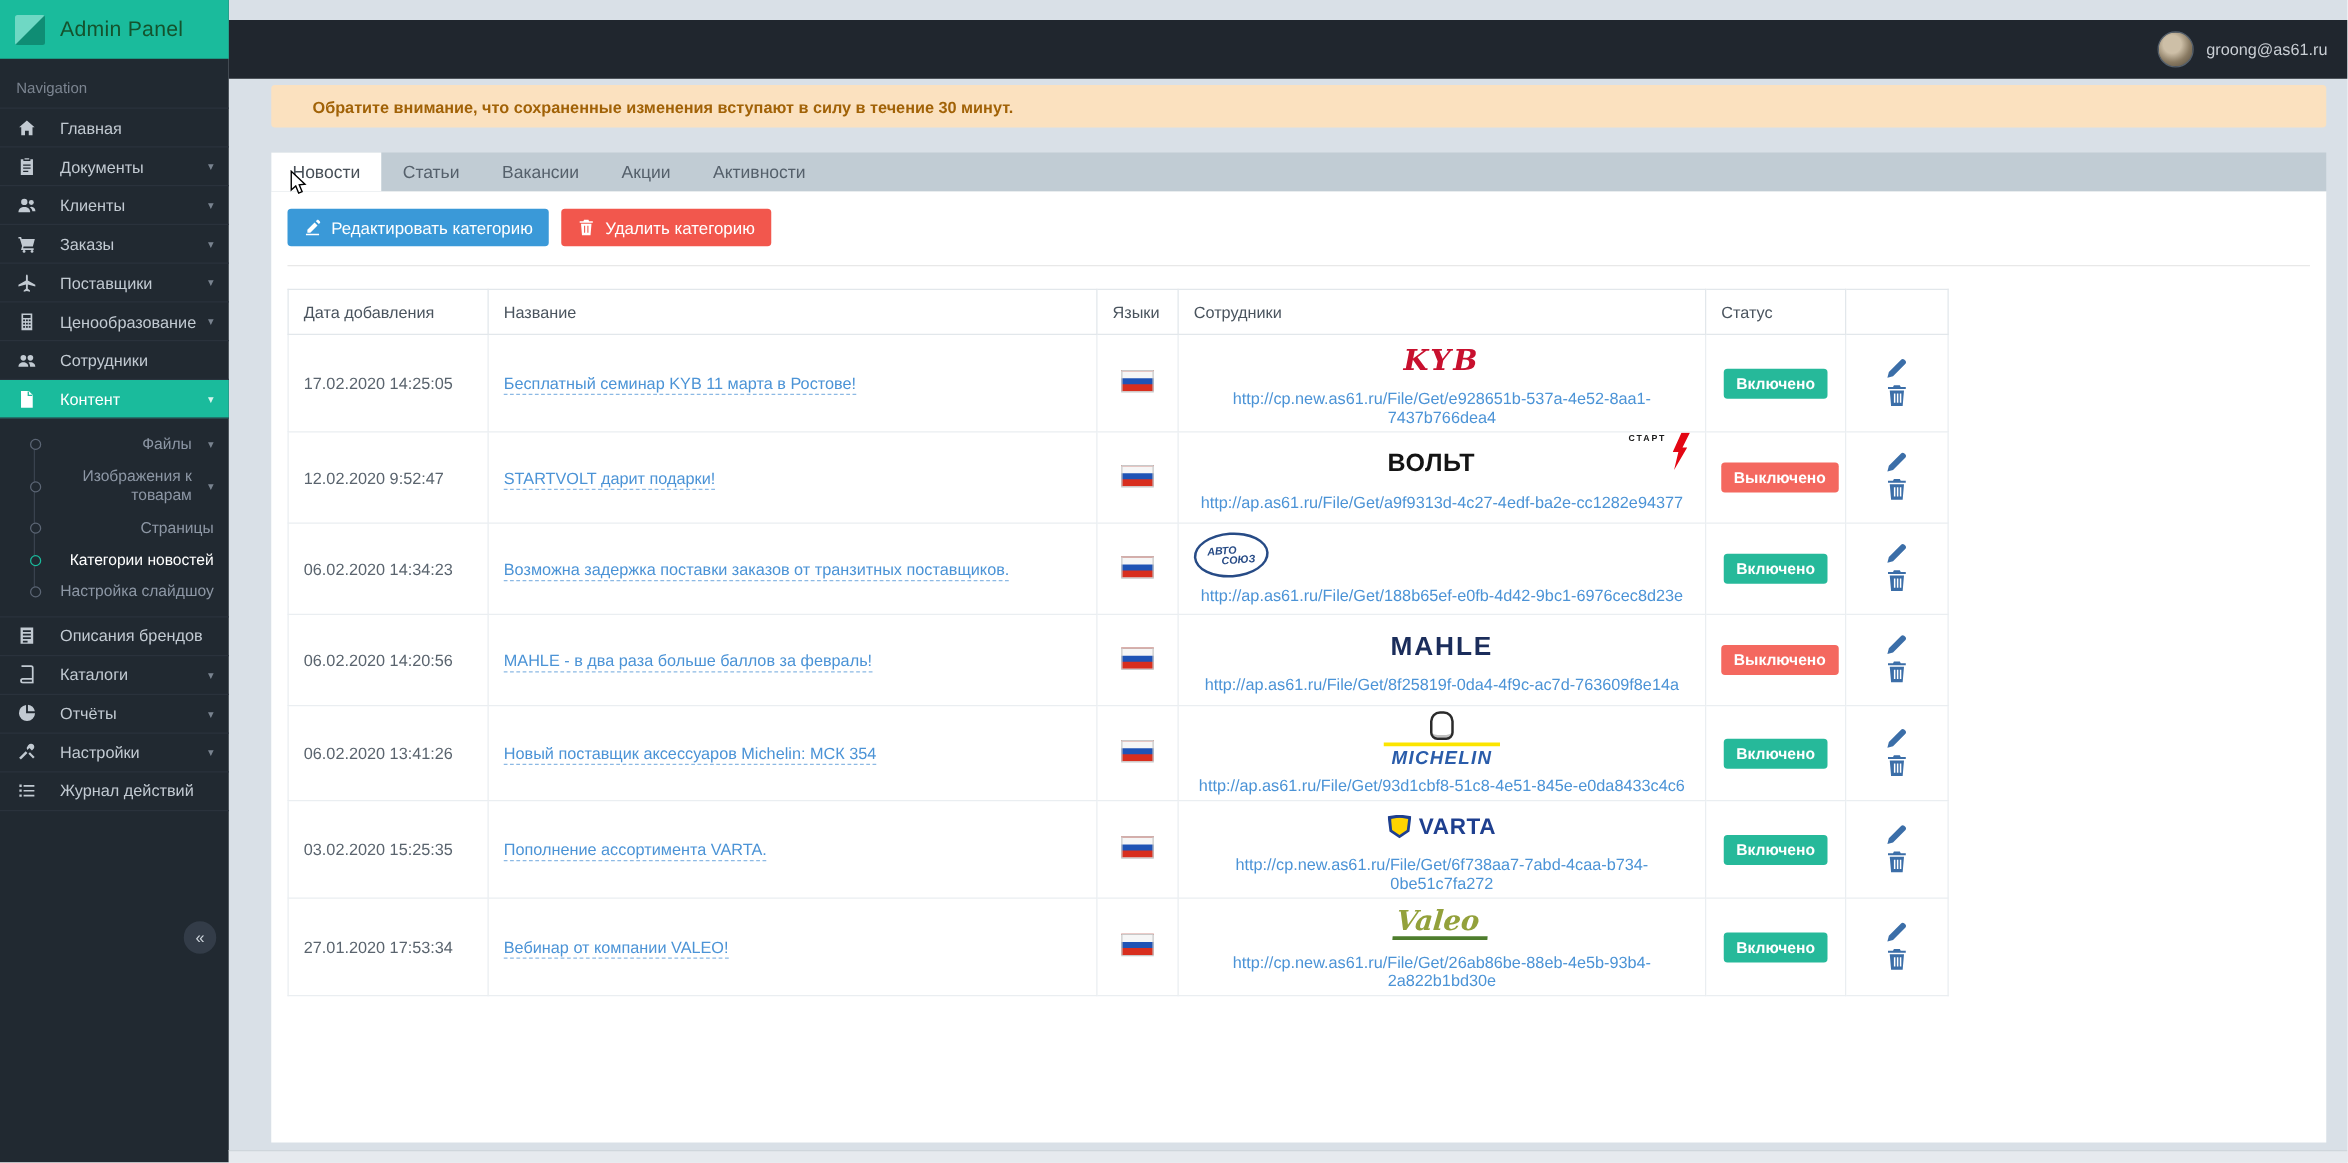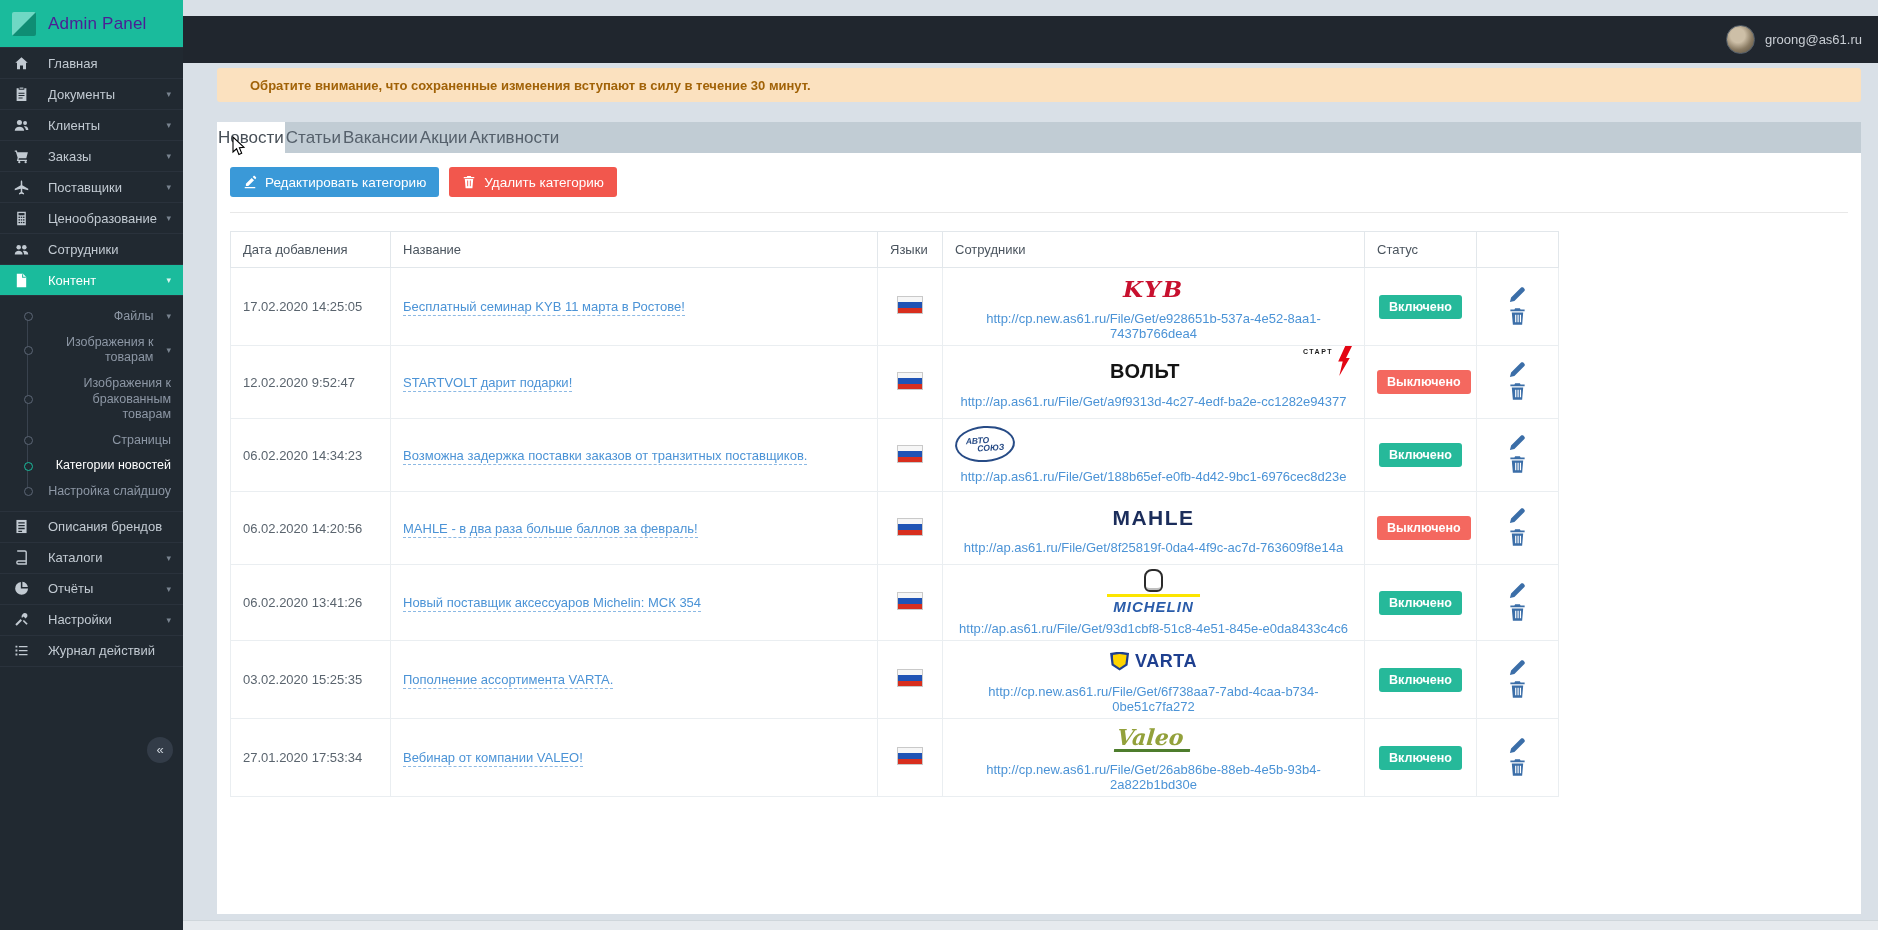--- a/index.html
+++ b/index.html
@@ -3,21 +3,21 @@
 <meta charset="utf-8">
 <style>
   html,body{margin:0;padding:0;}
   body{width:1878px;height:930px;overflow:hidden;font-family:"Liberation Sans",sans-serif;background:#d9e0e7;position:relative;}
   :root{--accent:#1abb9c;--on:#26b99a;--off:#f4685f;--btnblue:#3a99d8;--btnred:#f2574d;--link:#4b93d6;}
 
   
   .sidebar{position:absolute;left:0;top:0;width:183px;height:930px;background:#212931;z-index:5;}
   .brand{height:47px;background:var(--accent);display:flex;align-items:center;padding:0 12px;gap:12px;}
   .brand-logo{width:24px;height:24px;border-radius:2px;background:linear-gradient(to bottom right,#6fd8c4 49.5%,#0f8d74 50.5%);flex:none;}
-  .brand-title{color:#4c1d95;font-size:17px;letter-spacing:.2px;}
+  .brand-title{color:#14532d;font-size:17px;letter-spacing:.2px;}
   .profile{padding:13px 10px 6px 10px;border-bottom:1px solid #2a323c;}
   .profile-row{display:flex;align-items:flex-start;gap:12px;padding-left:6px;}
   .avatar{width:38px;height:38px;border-radius:50%;background:radial-gradient(circle at 40% 35%,#cdbfa7 0 30%,#8a7b63 60%,#4e4538 100%);border:1px solid #55606c;flex:none;}
   .profile-name{color:#f2f5f7;font-size:13.5px;line-height:1.35;padding-top:3px;}
   .profile-role{color:#8d97a3;font-size:12px;margin-top:6px;padding-left:2px;}
   .nav-label{color:#7b8490;font-size:12px;padding:16px 0 9px 13px;}
   .nav-item{display:flex;align-items:center;height:30px;padding:0 12px 0 14px;color:#c2cad2;font-size:13px;border-bottom:1px solid #2a323c;cursor:pointer;}
   .nav-item:first-of-type{border-top:1px solid #2a323c;}
   .nav-icon{width:19px;margin-right:15px;display:flex;align-items:center;}
   .nav-icon svg{width:15px;height:15px;fill:currentColor;}
@@ -42,21 +42,21 @@
 
   
   .main{position:absolute;left:183px;top:47px;right:0;bottom:0;background:#d9e0e7;}
   .alert{margin:21px 17px 0 34px;height:34px;background:#fbe1bf;border-radius:3px;display:flex;align-items:center;padding:0 15px;box-sizing:border-box;}
   .alert-icon{width:5px;margin-right:13px;flex:none;}
   .alert-icon .bar{width:5px;height:11px;background:#e89c3c;border-radius:1px;}
   .alert-icon .dot{width:5px;height:4px;background:#e89c3c;border-radius:1px;margin-top:2px;}
   .alert-text{color:#a16207;font-size:13px;font-weight:600;}
 
   .tabs-bar{margin:20px 17px 0 34px;background:#c1ccd4;height:31px;display:flex;position:relative;}
-  .tab{padding:0 1px;line-height:31px;color:#55606b;font-size:17px;cursor:pointer;white-space:nowrap;}
+  .tab{padding:0 17px;line-height:31px;color:#55606b;font-size:14px;cursor:pointer;white-space:nowrap;}
   .tab.active{background:#fff;color:#474f57;}
   .cursor{position:absolute;left:13px;top:14px;z-index:9;pointer-events:none;}
 
   .panel{margin:0 17px 0 34px;background:#fff;height:761px;padding:14px 13px;box-sizing:border-box;overflow:hidden;}
   .btn-row{display:flex;gap:10px;padding-bottom:15px;border-bottom:1px solid #e8e8e8;}
   .btn{height:30px;padding:0 13px;border-radius:3px;color:#fff;font-size:13.5px;display:inline-flex;align-items:center;gap:8px;border:none;cursor:pointer;font-family:inherit;}
   .btn svg{width:14px;height:14px;fill:#fff;}
   .btn-primary{background:var(--btnblue);}
   .btn-danger{background:var(--btnred);}
 
@@ -98,20 +98,21 @@
   .hscroll{position:absolute;left:0;right:0;bottom:0;height:9px;background:#e6eaee;border-top:1px solid #cfd6db;z-index:8;}
 </style>
 </head>
 <body>
 
 <aside class="sidebar">
   <div class="brand">
     <span class="brand-logo"></span>
     <span class="brand-title">Admin Panel</span>
   </div>
+  <div class="nav-label">Navigation</div>
   <nav>
   <div class="nav-item">
     <span class="nav-icon">
           <svg viewBox="0 0 16 16">
             <path d="M8 1.4 14.6 7.2h-1.8V14H9.6v-3.8H6.4V14H3.2V7.2H1.4Z"></path>
           </svg>
         </span>
     <span class="nav-label-text">Главная</span>
 
   </div>
@@ -214,25 +215,20 @@
     <span class="sub-label">Файлы</span>
     <span class="chev">▾</span>
   </div>
 
   <div class="sub-item">
     <span class="sub-bullet"></span>
     <span class="sub-label">Изображения к товарам</span>
     <span class="chev">▾</span>
   </div>
 
-  <div class="sub-item">
-    <span class="sub-bullet"></span>
-    <span class="sub-label">Изображения к бракованным товарам</span>
-
-  </div>
 
   <div class="sub-item">
     <span class="sub-bullet"></span>
     <span class="sub-label">Страницы</span>
 
   </div>
 
   <div class="sub-item active">
     <span class="sub-bullet"></span>
     <span class="sub-label">Категории новостей</span>

